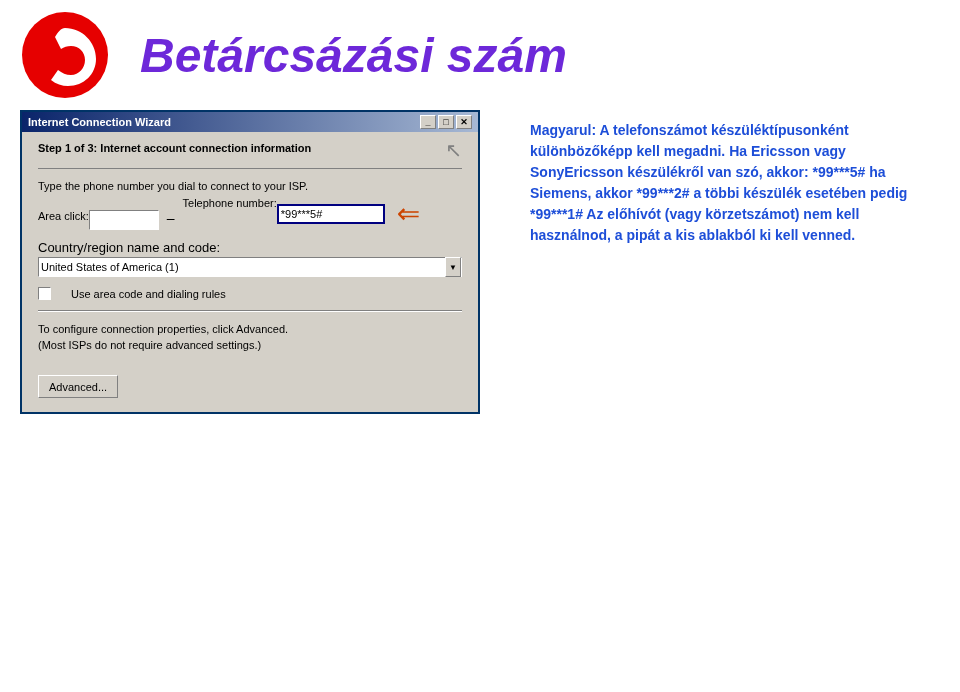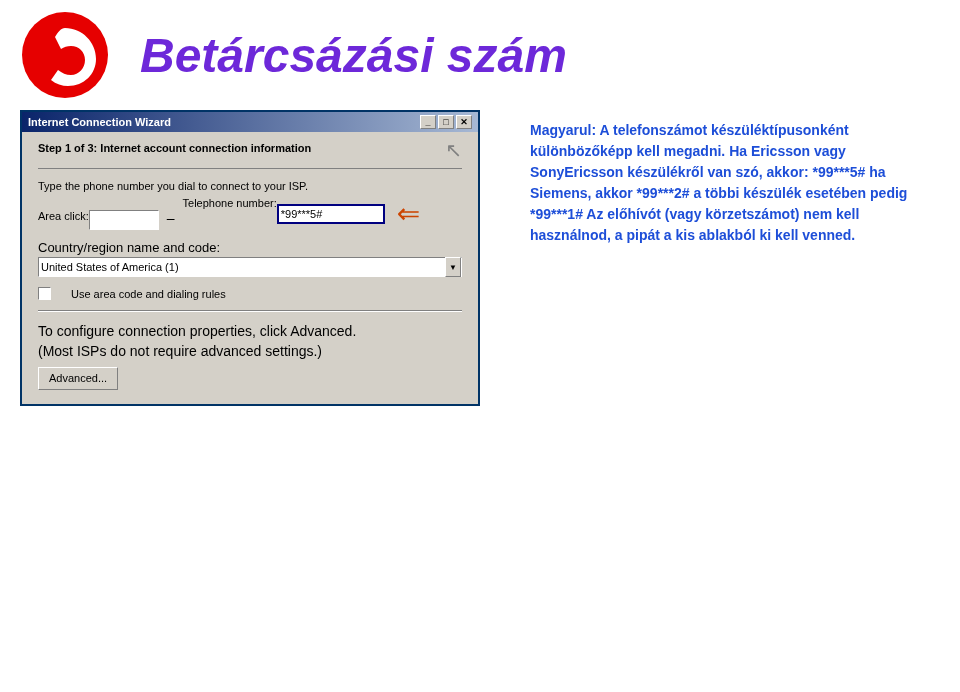--- a/index.html
+++ b/index.html
@@ -233,23 +233,23 @@
     }
 
     .wizard-separator {
       border: none;
       border-top: 1px solid #808080;
       border-bottom: 1px solid #ffffff;
       margin: 10px 0;
     }
 
     .wizard-info-text {
-      font-size: 14px;
+      font-size: 11px;
       line-height: 1.4;
-      margin-bottom: 5px;
+      margin-bottom: 22px;
     }
 
     .wizard-footer {
       display: flex;
       justify-content: space-between;
       align-items: center;
     }
 
     .wizard-btn-group {
       display: flex;

